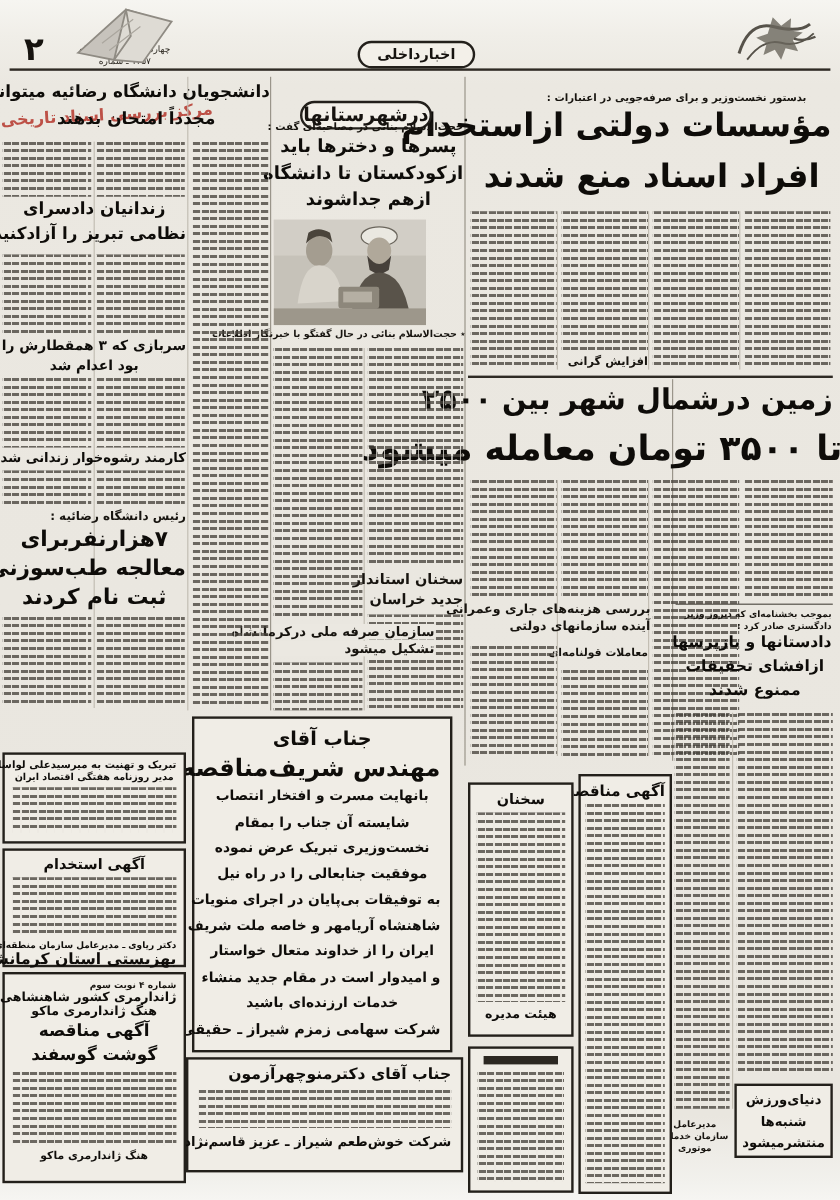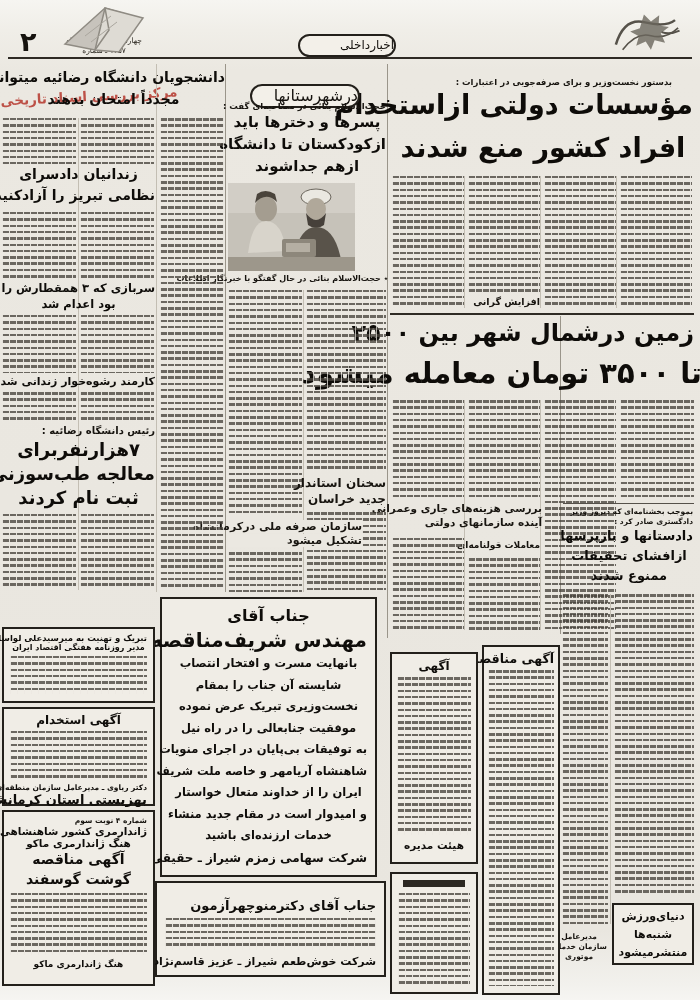--- a/index.html
+++ b/index.html
@@ -11,21 +11,21 @@
   .sim{background-image:
        repeating-linear-gradient(90deg, rgba(235,232,225,.95) 0 1.2px, rgba(235,232,225,0) 1.2px 7px),
        repeating-linear-gradient(180deg,#48443d 0 2.5px, rgba(0,0,0,0) 2.5px 6.3px);
        opacity:.78}
   .hl{font-weight:bold;text-align:center;color:#0e0c09;line-height:1.12;white-space:nowrap}
   .kick{font-weight:bold;color:#17140f;white-space:nowrap}
   .vr{background:#9a958a;width:1px}
   .vr2{background:#c3beb3;width:1px}
   .hr{background:#2e2a24;height:2px}
   .box{border:2px solid #23201b;background:#f0ede6}
-  .rbox{border:2px solid #23201b;border-radius:12px;background:#f3f0e9;text-align:right;font-weight:normal}
+  .rbox{border:2px solid #23201b;border-radius:12px;background:#f3f0e9;text-align:center;font-weight:bold}
   .ctr{text-align:right}
   .wm-text{color:rgba(178,42,32,.8);font-weight:bold;transform:rotate(-3deg);white-space:nowrap;letter-spacing:-.5px}
   .adline{font-weight:bold;text-align:center;white-space:nowrap;color:#0f0d0a}
 </style>
 </head>
 <body>
 
 <div id="page">
 
   <div class="abs hr" style="left:8px;top:57px;width:684px"></div>
@@ -55,21 +55,21 @@
 
   <div class="abs vr" style="left:225px;top:64px;height:528px"></div>
   <div class="abs vr" style="left:387px;top:64px;height:574px"></div>
   <div class="abs vr" style="left:560px;top:316px;height:318px"></div>
   <div class="abs vr2" style="left:78px;top:118px;height:472px"></div>
   <div class="abs vr2" style="left:156px;top:64px;height:528px"></div>
   <div class="abs vr2" style="left:303px;top:290px;height:302px"></div>
 
   <div class="abs kick ctr" style="left:420px;top:77px;width:252px;font-size:8.5px">بدستور نخست‌وزیر و برای صرفه‌جویی در اعتبارات :</div>
   <div class="abs hl" style="left:393px;top:90px;width:300px;font-size:27px">مؤسسات دولتی ازاستخدام</div>
-  <div class="abs hl" style="left:393px;top:133px;width:300px;font-size:27px">افراد کشور منع شدند</div>
+  <div class="abs hl" style="left:393px;top:133px;width:300px;font-size:27px">افراد اسناد منع شدند</div>
   <div class="abs sim" style="left:620px;top:176px;width:72px;height:132px"></div>
   <div class="abs sim" style="left:544px;top:176px;width:72px;height:132px"></div>
   <div class="abs sim" style="left:468px;top:176px;width:72px;height:116px"></div>
   <div class="abs sim" style="left:392px;top:176px;width:72px;height:132px"></div>
   <div class="abs vr2" style="left:464px;top:176px;height:132px"></div>
   <div class="abs vr2" style="left:540px;top:176px;height:132px"></div>
   <div class="abs vr2" style="left:616px;top:176px;height:132px"></div>
   <div class="abs kick ctr" style="left:468px;top:296px;width:72px;font-size:9.5px">افزایش گرانی</div>
 
   <div class="abs hr" style="left:390px;top:313px;width:304px"></div>
@@ -102,21 +102,21 @@
     <div class="adline" style="font-size:11px;line-height:18px">منتشرمیشود</div>
   </div>
   <div class="abs kick" style="left:550px;top:932px;width:58px;font-size:7.5px;white-space:normal;text-align:center;line-height:1.35">مدیرعامل سازمان خدمات موتوری</div>
 
   <div class="abs box" style="left:482px;top:645px;width:78px;height:350px;padding:4px">
     <div class="adline" style="font-size:12.5px;margin-bottom:4px">آگهی مناقصه</div>
     <div class="sim" style="width:100%;height:316px"></div>
   </div>
 
   <div class="abs box" style="left:390px;top:652px;width:88px;height:212px;padding:5px">
-    <div class="adline" style="font-size:12px;margin-bottom:4px">آگهی</div>
+    <div class="adline" style="font-size:12px;margin-bottom:4px">سخنان</div>
     <div class="sim" style="width:100%;height:158px"></div>
     <div class="adline" style="font-size:10.5px;margin-top:4px">هیئت مدیره</div>
   </div>
 
   <div class="abs box" style="left:390px;top:872px;width:88px;height:122px;padding:6px">
     <div style="width:62px;height:7px;background:#2c2822;margin:0 auto 6px"></div>
     <div class="sim" style="width:100%;height:92px"></div>
   </div>
 
   <div class="abs rbox" style="left:250px;top:84px;width:110px;height:24px;font-size:16px;line-height:20px">درشهرستانها</div>
@@ -160,21 +160,21 @@
     <div class="adline" style="font-size:11.5px;line-height:21.5px">نخست‌وزیری تبریک عرض نموده</div>
     <div class="adline" style="font-size:11.5px;line-height:21.5px">موفقیت جنابعالی را در راه نیل</div>
     <div class="adline" style="font-size:11.5px;line-height:21.5px">به توفیقات بی‌پایان در اجرای منویات</div>
     <div class="adline" style="font-size:11.5px;line-height:21.5px">شاهنشاه آریامهر و خاصه ملت شریف</div>
     <div class="adline" style="font-size:11.5px;line-height:21.5px">ایران را از خداوند متعال خواستار</div>
     <div class="adline" style="font-size:11.5px;line-height:21.5px">و امیدوار است در مقام جدید منشاء</div>
     <div class="adline" style="font-size:11.5px;line-height:21.5px">خدمات ارزنده‌ای باشید</div>
     <div class="adline" style="font-size:12px;line-height:22px">شرکت سهامی زمزم شیراز ـ حقیقی</div>
   </div>
 
-  <div class="abs box" style="left:155px;top:881px;width:231px;height:96px;padding:15px 8px">
+  <div class="abs box" style="left:155px;top:881px;width:231px;height:96px;padding:5px 8px">
     <div class="adline" style="font-size:13px;text-align:right">جناب آقای دکترمنوچهرآزمون</div>
     <div class="sim" style="width:100%;height:32px;margin:5px 0"></div>
     <div class="adline" style="font-size:11px">شرکت خوش‌طعم شیراز ـ عزیز قاسم‌نژاد</div>
   </div>
 
   <div class="abs hl" style="left:2px;top:70px;width:223px;font-size:14px">دانشجویان دانشگاه رضائیه میتوانند</div>
   <div class="abs hl" style="left:2px;top:92px;width:223px;font-size:14px">مجدداً امتحان بدهند</div>
   <div class="abs sim" style="left:2px;top:118px;width:74px;height:46px"></div>
   <div class="abs sim" style="left:80px;top:118px;width:74px;height:46px"></div>
   <div class="abs sim" style="left:160px;top:118px;width:64px;height:472px"></div>

